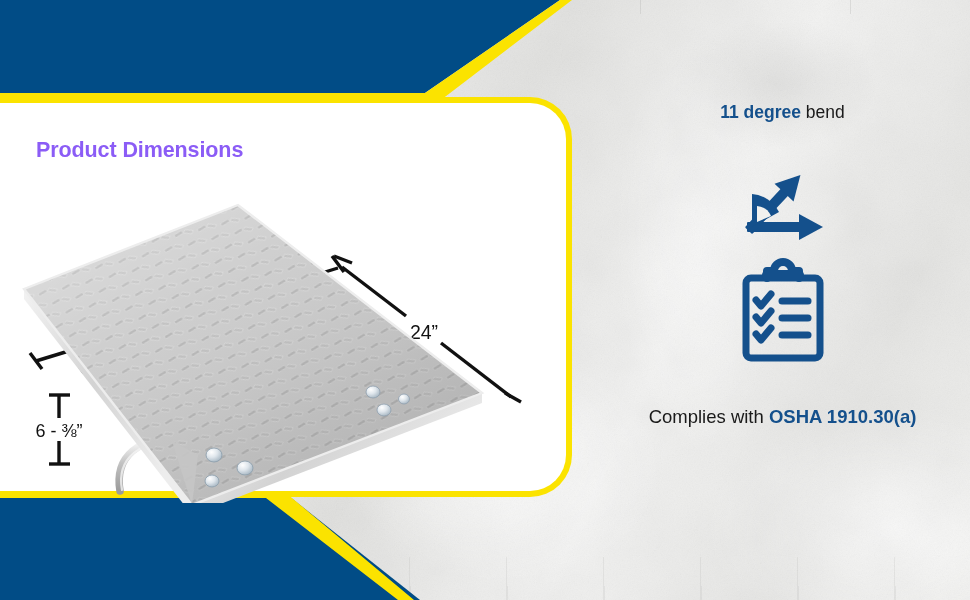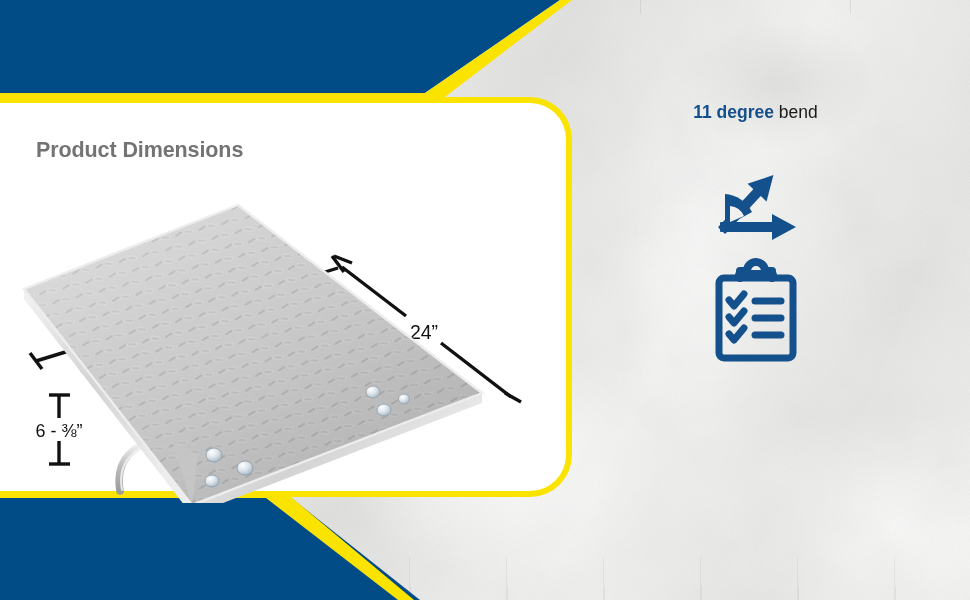--- a/index.html
+++ b/index.html
@@ -88,35 +88,35 @@
     border-bottom-right-radius: 42px;
     box-sizing: border-box;
   }
 
   .card-title {
     position: absolute;
     left: 50px;
     top: 35px;
     font-size: 21.5px;
     font-weight: bold;
-    color: #737373;
+    color: #8b5cf6;
     letter-spacing: -0.1px;
   }
 
   
   .product-figure {
     position: absolute;
     left: 0; top: 0;
     width: 586px; height: 400px;
   }
 
   
   .right-col {
     position: absolute;
-    left: 568px;
+    left: 595px;
     top: 0;
     width: 375px;
     height: 520px;
     text-decoration: underline;
   }
   .bend-label {
     position: absolute;
     top: 102px;
     left: 0; width: 375px;
     text-align: center;
@@ -350,15 +350,18 @@
           <line x1="48" y1="60" x2="74" y2="60" stroke-width="7"></line>
           <line x1="48" y1="77" x2="74" y2="77" stroke-width="7"></line>
 
           <polyline points="22,42 27,48 37,36" stroke-width="7"></polyline>
           <polyline points="22,59 27,65 37,53" stroke-width="7"></polyline>
           <polyline points="22,76 27,82 37,70" stroke-width="7"></polyline>
         </g>
       </svg>
     </div>
 
+    <div class="compliance one">
+      <span>Complies with </span><span class="accent">OSHA 1910.30(a)</span>
+    </div>
 
   </div>
 </div>
 
 </body></html>

